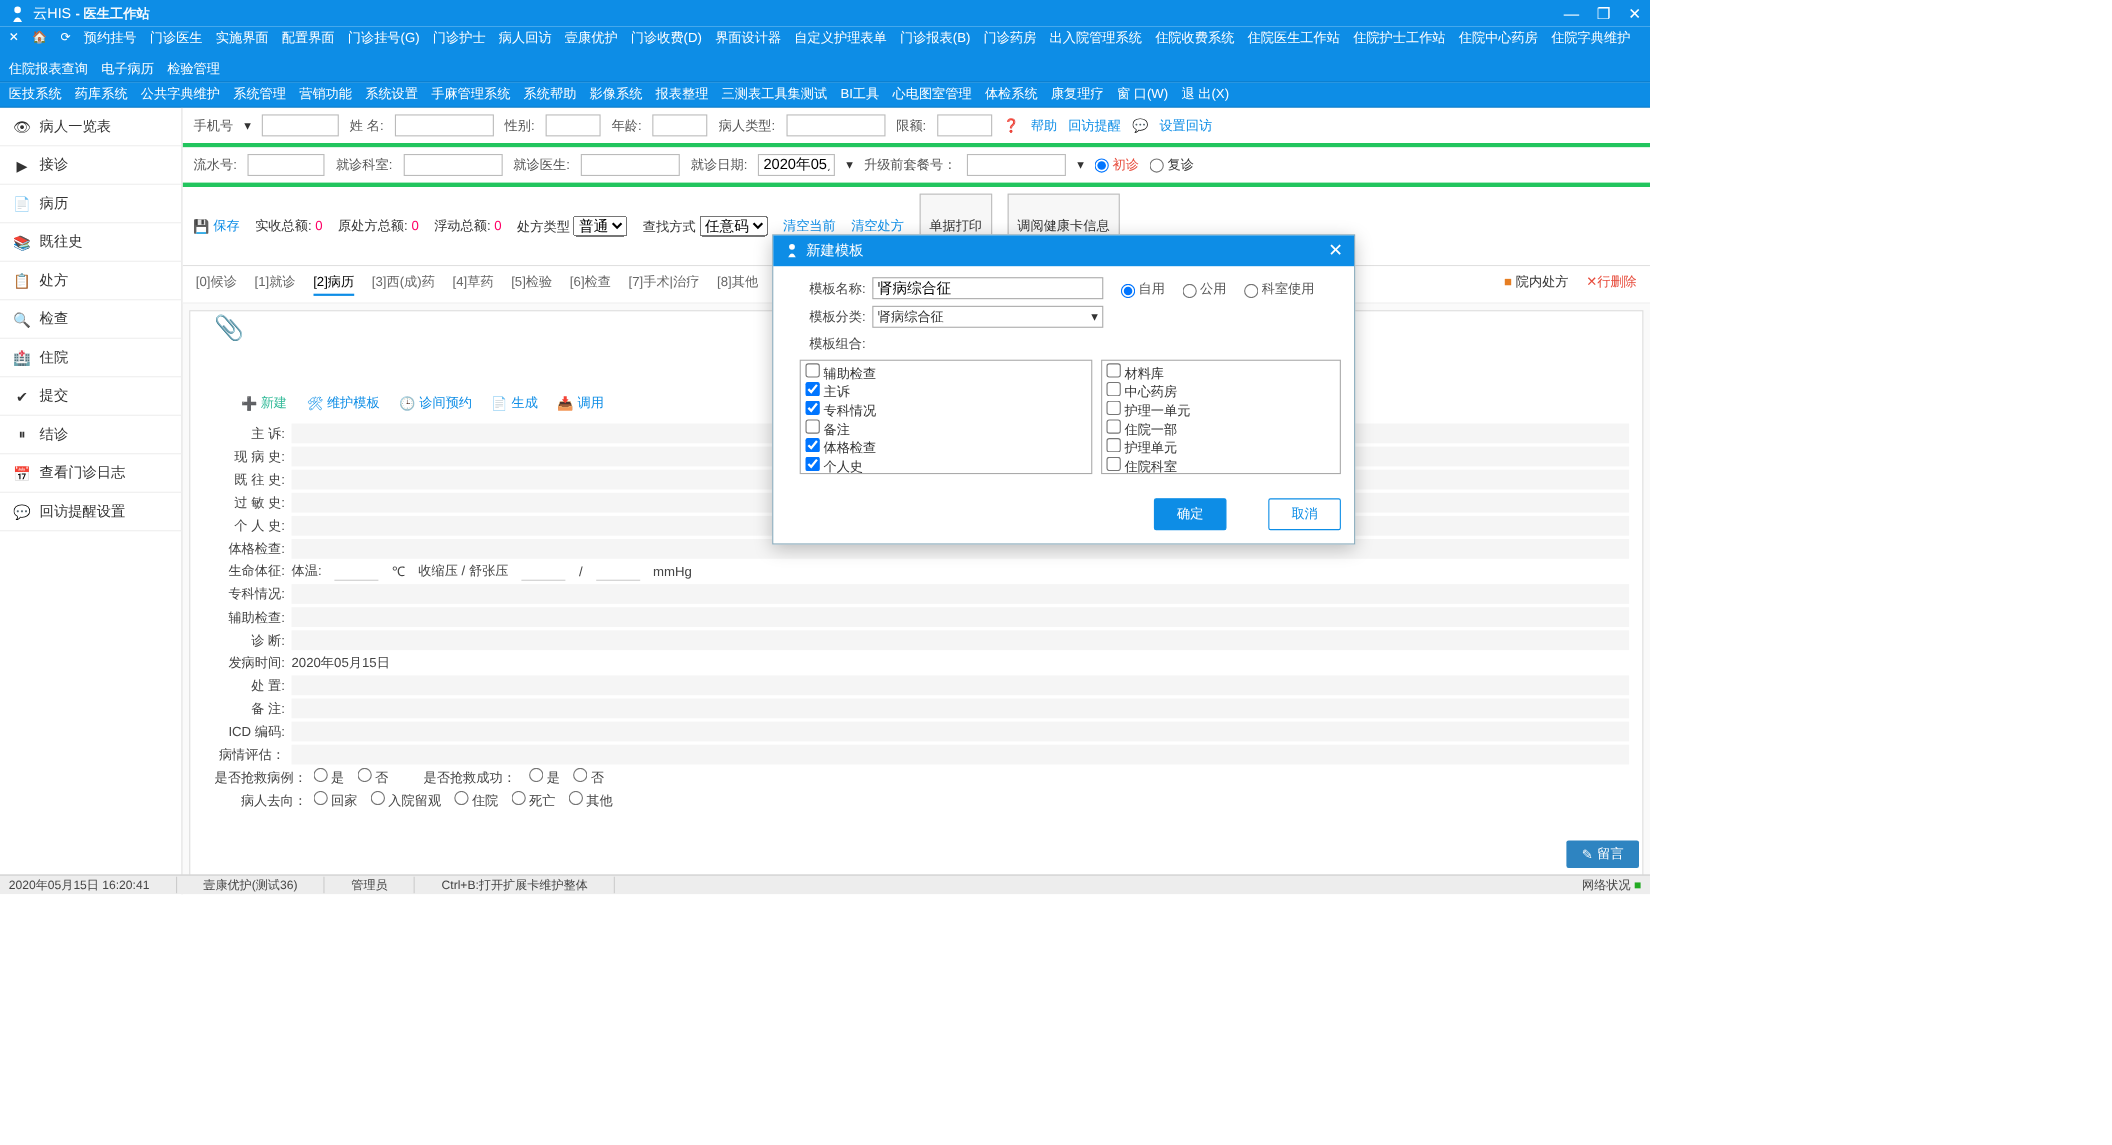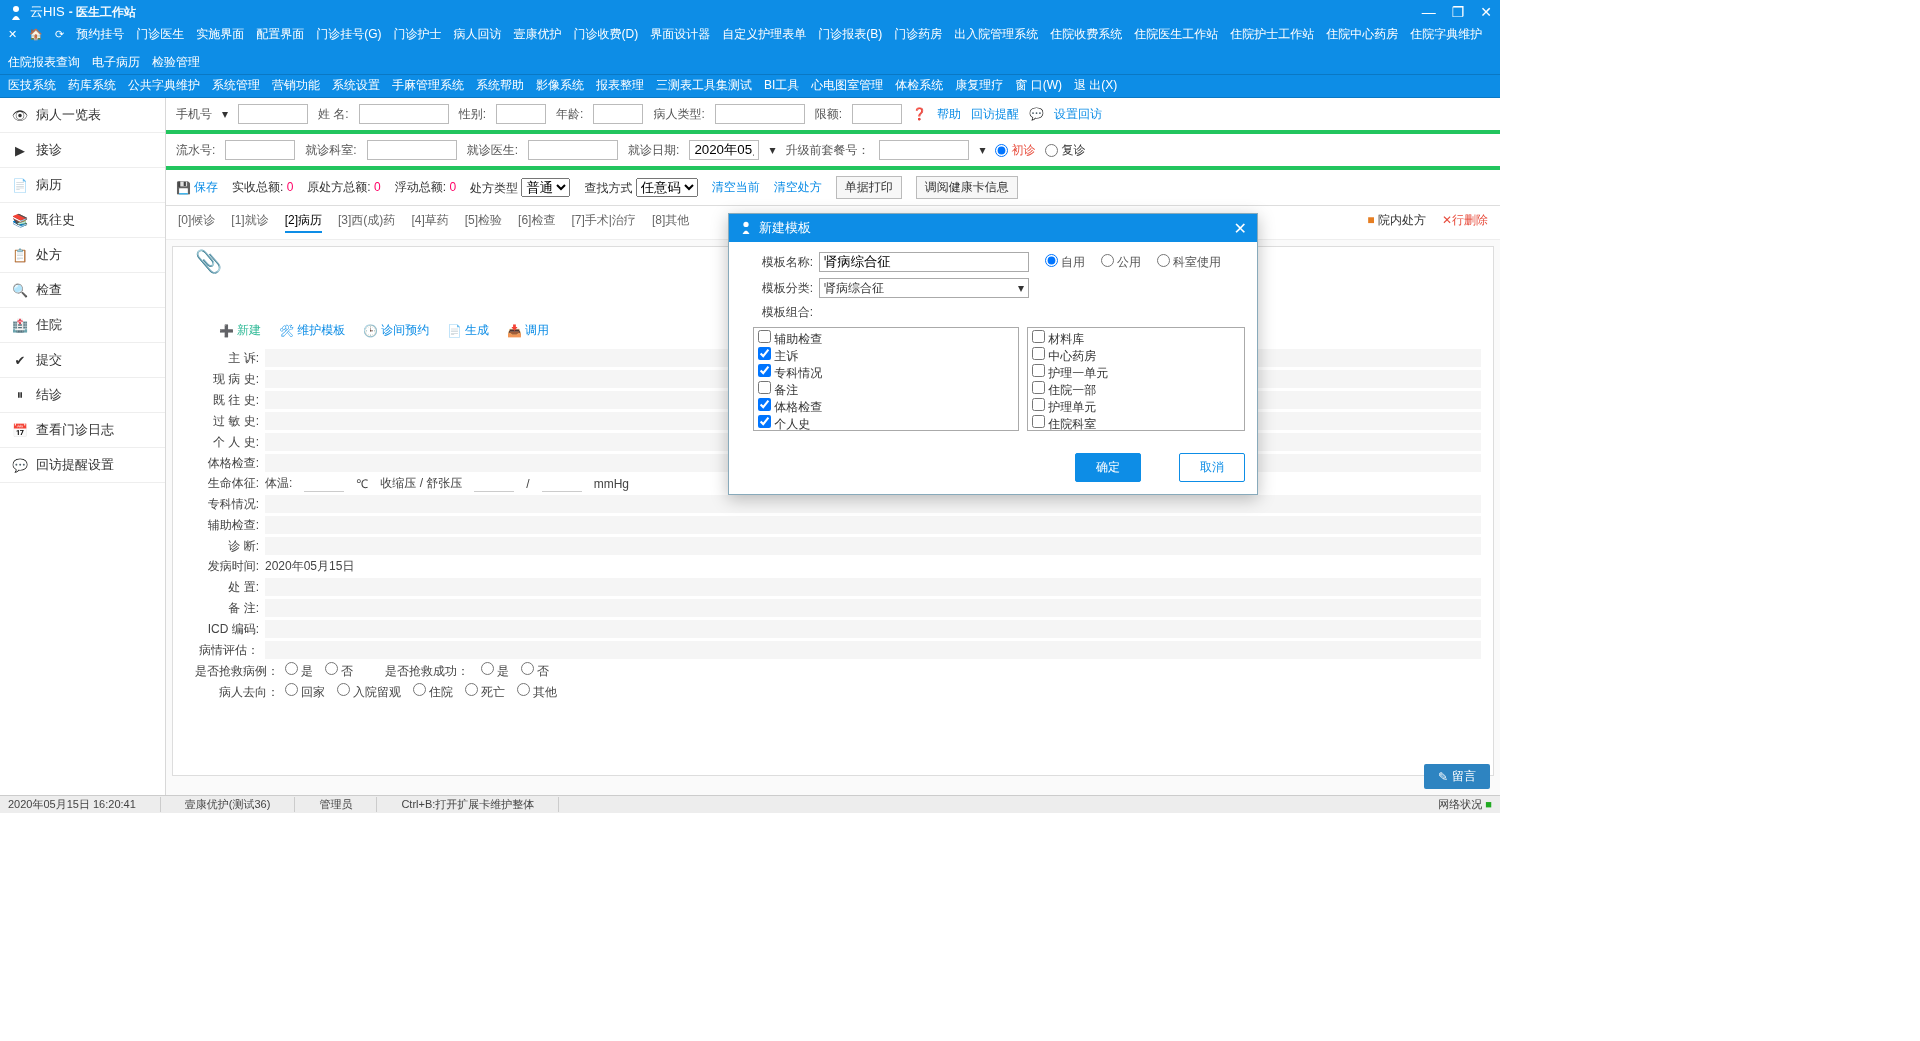--- a/index.html
+++ b/index.html
@@ -22,51 +22,51 @@
 .toolbar .lbl { color: #555; }
 .toolbar input[type=text] { border: 1px solid #bbb; height: 20px; padding: 0 4px; width: 70px; }
 .toolbar input.w90 { width: 90px; }
 .toolbar input.w60 { width: 50px; }
 .toolbar .date { width: 100px; }
 .toolbar .link { color: #0d8de6; cursor: pointer; }
 .toolbar .radio { display: inline-flex; align-items: center; gap: 3px; }
 .toolbar2 { padding: 6px 10px; display: flex; gap: 14px; align-items: center; font-size: 12px; border-bottom: 1px solid #ddd; background: #fff; }
 .toolbar2 .save { color: #0d8de6; cursor: pointer; display: inline-flex; align-items: center; gap: 3px; }
 .toolbar2 .num { color: #f06; }
-.toolbar2 .btn { border: 1px solid #bbb; background: #f7f7f7; padding: 2px 8px; cursor: pointer; }
+.toolbar2 .btn { border: 1px solid #bbb; background: #f7f7f7; padding: 20px 8px; cursor: pointer; }
 .toolbar2 .linkb { color: #0d8de6; cursor: pointer; }
 .tabs { display: flex; gap: 16px; padding: 6px 12px; background: #fff; border-bottom: 1px solid #eee; }
 .tabs .tab { cursor: pointer; color: #666; }
 .tabs .tab.active { color: #000; border-bottom: 2px solid #0d8de6; padding-bottom: 2px; }
 .tabs .right { margin-left: auto; display: flex; gap: 16px; }
 .tabs .right .del { color: #e74c3c; cursor: pointer; }
 .doc { background: #fff; margin: 6px; border: 1px solid #ddd; height: 530px; overflow: auto; position: relative; padding: 8px 12px; }
 .doc .clip { position: absolute; left: 22px; top: 2px; font-size: 22px; color: #999; }
 .doc .title { text-align: center; font-size: 20px; font-weight: bold; color: #222; margin: 10px 0 16px; }
 .doc .actions { display: flex; gap: 18px; margin: 30px 0 10px 34px; }
 .doc .actions .ab { color: #3b9; cursor: pointer; display: inline-flex; align-items: center; gap: 3px; }
 .doc .actions .ab.blue { color: #0d8de6; }
 .doc .row { display: flex; margin: 3px 0; align-items: center; }
 .doc .row .rl { width: 80px; text-align: right; color: #444; padding-right: 6px; }
 .doc .row .rv { flex: 1; border-bottom: 0; background: #f5f5f5; height: 18px; padding-left: 4px; color: #444; }
 .doc .row .plain { flex: 1; color: #444; display: flex; gap: 12px; align-items: center; }
 .doc .row .plain input[type=radio] { margin-right: 3px; }
 .doc .vs { display: flex; gap: 12px; align-items: center; color: #444; }
 .dialog-mask { position: absolute; left: 0; top: 0; right: 0; bottom: 0; }
-.dialog { position: absolute; left: 562px; top: 115px; width: 530px; background: #fff; border: 1px solid #8ab; box-shadow: 0 4px 16px rgba(0,0,0,.25); }
+.dialog { position: absolute; left: 536px; top: 115px; width: 530px; background: #fff; border: 1px solid #8ab; box-shadow: 0 4px 16px rgba(0,0,0,.25); }
 .dialog .dh { background: #0d8de6; color: #fff; height: 28px; display: flex; align-items: center; padding: 0 10px; }
 .dialog .dh .dtitle { font-size: 13px; }
 .dialog .dh .close { margin-left: auto; cursor: pointer; font-size: 16px; }
 .dialog .db { padding: 10px 12px; margin-left: 12px; }
 .dialog .frow { display: flex; align-items: center; margin-bottom: 6px; gap: 6px; }
 .dialog .frow .fl { width: 60px; text-align: right; color: #444; }
 .dialog .frow input[type=text] { border: 1px solid #aaa; height: 20px; flex: 0 0 210px; padding: 0 4px; }
 .dialog .frow .combo { border: 1px solid #aaa; height: 20px; flex: 0 0 210px; padding: 0 4px; display: flex; align-items: center; justify-content: space-between; }
 .dialog .radgrp { display: flex; gap: 16px; margin-left: 10px; }
-.dialog .radgrp label { display: inline-flex; align-items: flex-start; gap: 3px; color: #555; }
+.dialog .radgrp label { display: inline-flex; align-items: flex-end; gap: 3px; color: #555; }
 .dialog .lists { display: flex; gap: 8px; margin-top: 6px; }
 .dialog .lbox { border: 1px solid #aaa; height: 104px; overflow-y: scroll; padding: 2px 4px; }
 .dialog .lbox.left { flex: 0 0 266px; }
 .dialog .lbox.right { flex: 1; }
 .dialog .lbox label { display: block; line-height: 16px; color: #333; }
 .dialog .df { display: flex; justify-content: flex-end; gap: 10px; padding: 12px; }
 .dialog .df .btn { border: 1px solid #0d8de6; padding: 5px 20px; cursor: pointer; border-radius: 2px; margin-left: 28px; }
 .dialog .df .btn.primary { background: #0d8de6; color: #fff; }
 .dialog .df .btn.default { background: #fff; color: #0d8de6; }
 .statusbar { position: absolute; left: 0; bottom: 0; right: 0; height: 18px; background: #ededed; border-top: 1px solid #ccc; display: flex; align-items: center; padding: 0 8px; font-size: 11px; color: #444; gap: 24px; }

